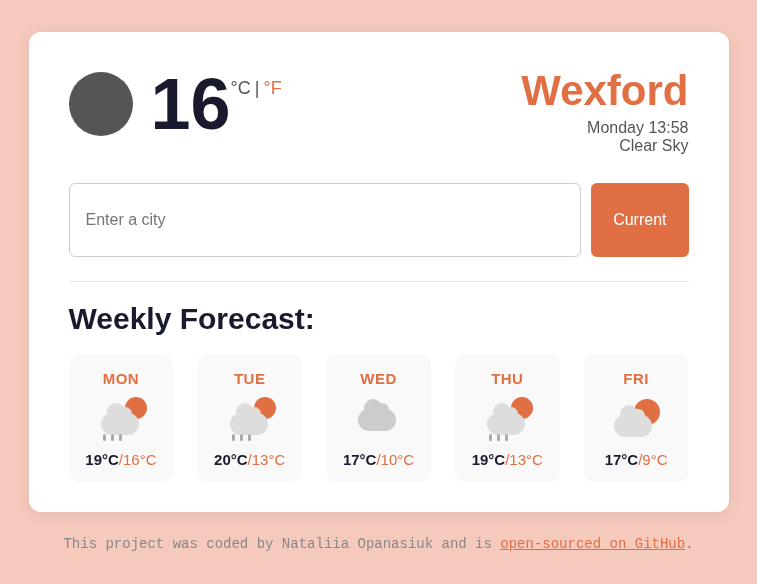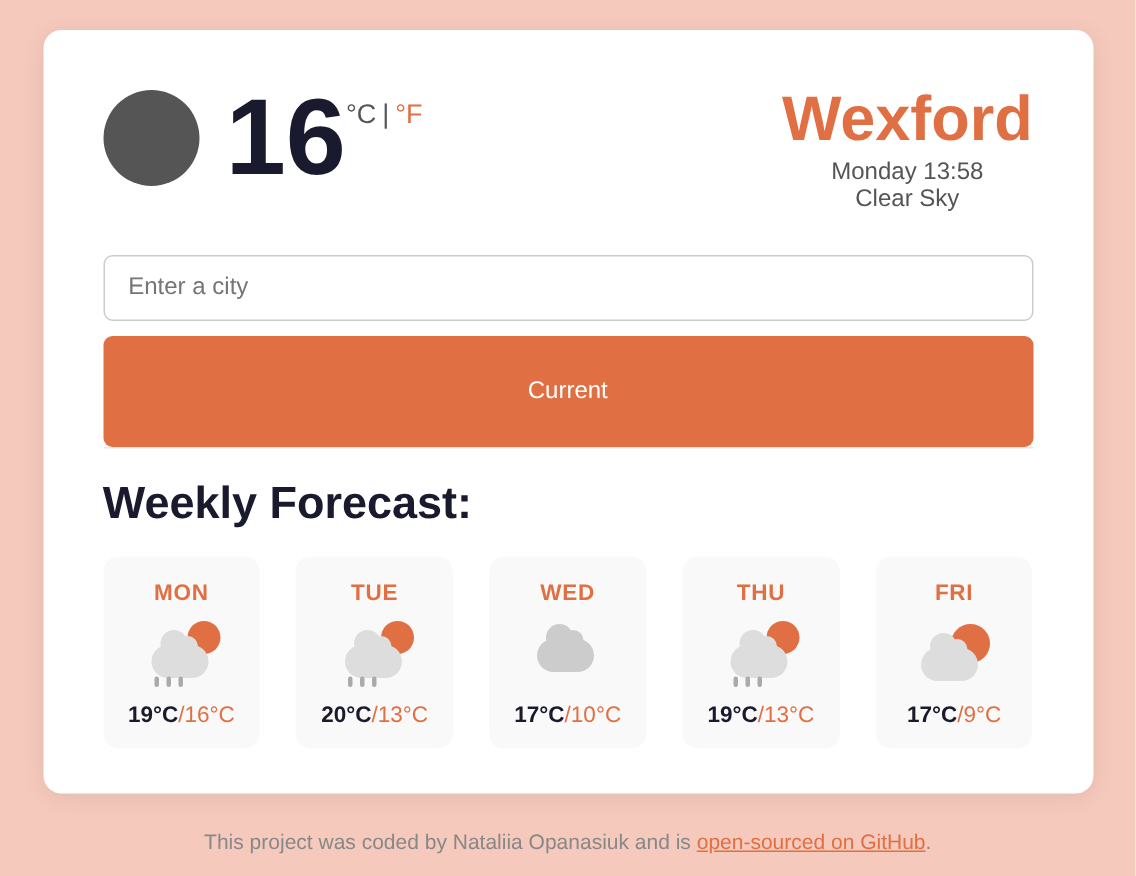--- a/index.html
+++ b/index.html
@@ -62,41 +62,41 @@
     }
     .temp-units .separator {
       color: #555;
       margin: 0 2px;
     }
     .temp-units .fahrenheit {
       color: #e07043;
       cursor: pointer;
     }
     .weather-right {
-      text-align: center;
+      text-align: right;
     }
     .city-name {
       font-size: 42px;
       font-weight: 700;
       color: #e07043;
       line-height: 1.1;
     }
     .date-time {
       font-size: 16px;
       color: #555;
       margin-top: 4px;
     }
     .condition {
       font-size: 16px;
       color: #555;
     }
     .search-section {
       display: flex;
       gap: 10px;
-      flex-direction: column;
+      margin-bottom: 24px;
     }
     .search-input {
       flex: 1;
       padding: 12px 16px;
       border: 1.5px solid #ccc;
       border-radius: 6px;
       font-size: 16px;
       color: #888;
       outline: none;
     }
@@ -220,20 +220,21 @@
     }
     .forecast-temps .low {
       color: #e07043;
       font-weight: 400;
     }
     .footer {
       margin-top: 24px;
       font-size: 14px;
       color: #888;
       text-align: center;
+      font-family: Liberation Mono, monospace;
     }
     .footer a {
       color: #e07043;
       text-decoration: underline;
     }
 
     
     .cloud-only .cloud-shape {
       background: #ccc;
     }

